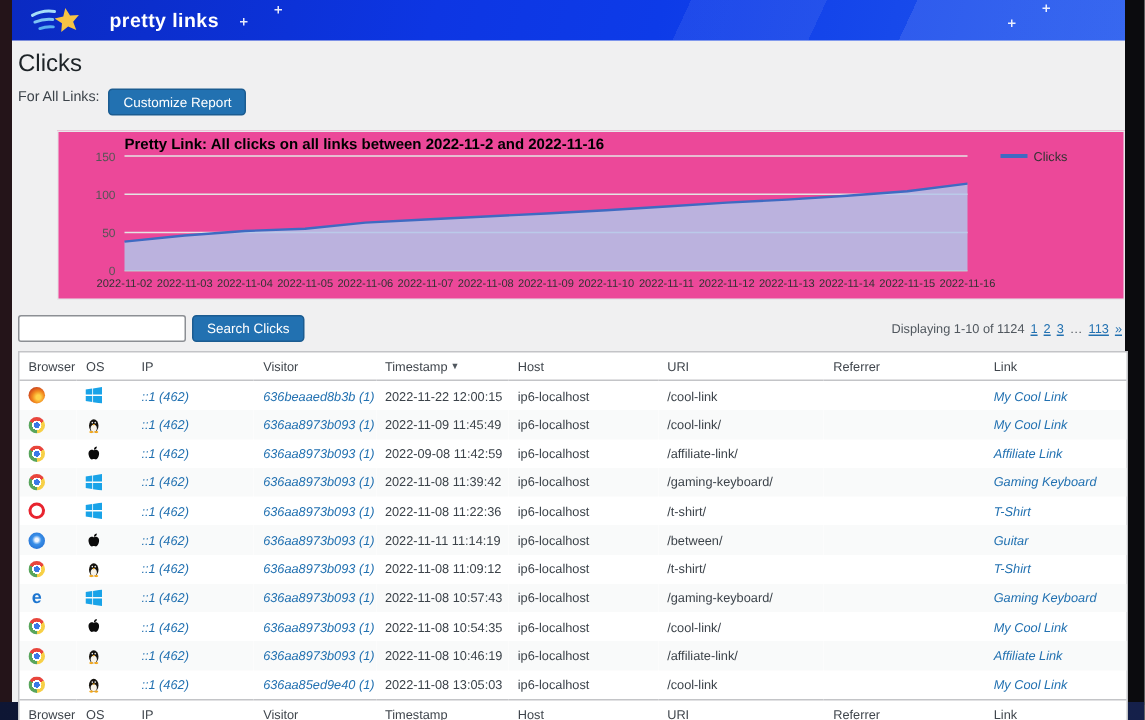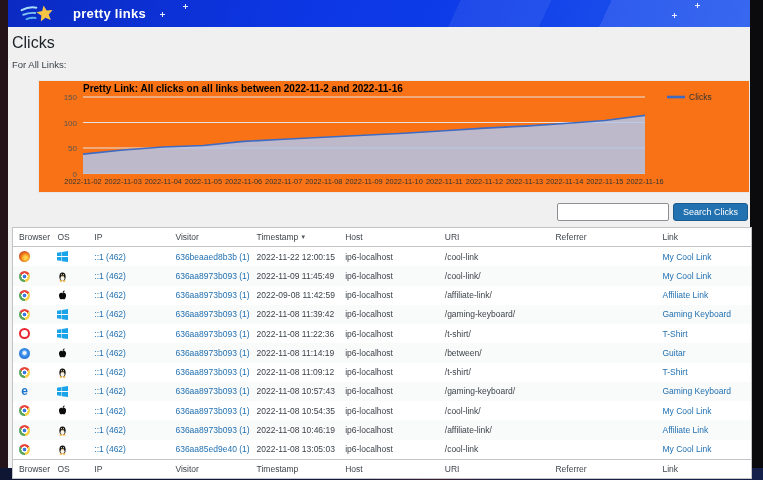--- a/index.html
+++ b/index.html
@@ -21,39 +21,39 @@
     background:linear-gradient(#fff,#fff) center/1px 5px no-repeat,
                linear-gradient(#fff,#fff) center/5px 1px no-repeat;}
   
   .content{position:absolute;left:8px;top:27px;width:742px;height:441px;padding:7px 0 0 4px;box-sizing:border-box;}
   h1.page-title{margin:0 0 7px 0;font-size:16px;font-weight:400;color:#1d2327;}
   .report-row{display:flex;align-items:flex-start;gap:6px;margin-bottom:10px;}
   .report-label{font-size:9.5px;color:#3c434a;}
   .btn{display:inline-block;background:#2271b1;border:1px solid #1b5c91;color:#fff;
        font-size:9px;padding:3px 9px;border-radius:3px;cursor:pointer;font-family:inherit;}
   
-  .chart-card{position:relative;margin-left:26px;width:712px;height:113px;background:#f97316;border:1px solid #e7e8ea;box-sizing:border-box;}
+  .chart-card{position:relative;margin-left:26px;width:712px;height:113px;background:#ec4899;border:1px solid #e7e8ea;box-sizing:border-box;}
   .chart-card svg{display:block;}
   
-  .toolbar{display:flex;align-items:center;justify-content:flex-end;margin:10px 2px 6px 0;}
+  .toolbar{display:flex;align-items:center;justify-content:space-between;margin:10px 2px 6px 0;}
   .search-group{display:flex;align-items:center;gap:4px;}
   .search-input{width:102px;height:16px;border:1px solid #8c8f94;border-radius:2px;background:#fff;
                 font-size:9px;padding:0 4px;font-family:inherit;}
   .pager{font-size:8.5px;color:#50575e;display:flex;align-items:center;gap:4px;}
   .pager a{color:#2271b1;text-decoration:underline;cursor:pointer;}
   .pager .dots{color:#50575e;}
   
   .table-wrap{width:740px;background:#fff;border:1px solid #c3c4c7;box-sizing:border-box;}
   table.clicks{width:100%;border-collapse:collapse;font-size:8.5px;color:#3c434a;table-layout:fixed;}
   table.clicks th{font-weight:400;color:#3f454c;text-align:left;padding:4px 6px;cursor:pointer;}
   thead th{border-bottom:1px solid #c3c4c7;}
   tfoot th{border-top:1px solid #c3c4c7;}
   table.clicks td{padding:4px 6px;overflow:hidden;white-space:nowrap;}
   tbody tr:nth-child(even){background:#f9fafa;}
-  td a{color:#2271b1;text-decoration:none;cursor:pointer;}
+  td a{color:#2271b1;text-decoration:none;cursor:pointer;font-style:italic;}
   .sort-arrow{font-size:6px;color:#50575e;margin-left:2px;vertical-align:1px;}
   
   .bicon{display:inline-block;width:11px;height:11px;vertical-align:middle;}
   .bicon svg{display:block;width:11px;height:11px;}
   .bicon-firefox{border-radius:50%;background:radial-gradient(circle at 60% 62%,#ffd24a 0 16%,#f28b1f 42%,#d9541e 66%,#8f2c10 100%);}
   .bicon-chrome{border-radius:50%;background:
     radial-gradient(circle at 50% 50%,#3a79e8 0 25%,#fff 26% 40%,rgba(0,0,0,0) 41%),
     conic-gradient(from -60deg,#e8453c 0 120deg,#f7d046 120deg 240deg,#58a55c 240deg 360deg);}
   .bicon-opera{border-radius:50%;border:2px solid #e8242f;background:#fff;box-sizing:border-box;}
   .bicon-safari{border-radius:50%;background:radial-gradient(circle at 50% 45%,#f2f7ff 0 14%,#3a8fe8 38%,#1b63c9 100%);}
@@ -82,20 +82,21 @@
     <span class="sparkle" style="left:175px;top:4px;"></span>
     <span class="sparkle" style="left:664px;top:13px;"></span>
     <span class="sparkle" style="left:687px;top:3px;"></span>
   </header>
 
   <main class="content">
     <h1 class="page-title">Clicks</h1>
 
     <div class="report-row">
       <span class="report-label">For All Links:</span>
+      <button class="btn">Customize Report</button>
     </div>
 
     <div class="chart-card">
       <svg id="chart-svg" width="710" height="111" viewBox="0 0 710 111">
           <text x="44" y="11" font-size="10" font-weight="bold" fill="#000" font-family="Liberation Sans,sans-serif">Pretty Link: All clicks on all links between 2022-11-2 and 2022-11-16</text>
           <line x1="44" y1="92.5" x2="606" y2="92.5" stroke="#c6c6c6" stroke-width="1"></line>
           <text x="38" y="95.5" font-size="8" fill="#555" text-anchor="end" font-family="Liberation Sans,sans-serif">0</text>
           <line x1="44" y1="67" x2="606" y2="67" stroke="#e4e4e4" stroke-width="1"></line>
           <text x="38" y="70" font-size="8" fill="#555" text-anchor="end" font-family="Liberation Sans,sans-serif">50</text>
           <line x1="44" y1="41.5" x2="606" y2="41.5" stroke="#e4e4e4" stroke-width="1"></line>
@@ -122,20 +123,29 @@
           <line x1="628" y1="16" x2="646" y2="16" stroke="#3f6ac2" stroke-width="2.6"></line>
           <text x="650" y="19" font-size="8.5" fill="#333" font-family="Liberation Sans,sans-serif">Clicks</text>
         </svg>
     </div>
 
     <div class="toolbar">
       <div class="search-group">
         <input class="search-input" type="text" value="" style="">
         <button class="btn">Search Clicks</button>
       </div>
+      <div class="pager">
+          <span>Displaying 1-10 of 1124</span>
+          <a>1</a>
+          <a>2</a>
+          <a>3</a>
+          <span class="dots">…</span>
+          <a>113</a>
+          <a>»</a>
+        </div>
     </div>
 
     <div class="table-wrap">
       <table class="clicks">
         <colgroup>
           <col style="width:5.2%">
             <col style="width:5%">
             <col style="width:11%">
             <col style="width:11%">
           <col style="width:12%">
@@ -231,21 +241,21 @@
               <td><a>T-Shirt</a></td>
             </tr>
             <tr>
               <td><span class="bicon bicon-safari"></span></td>
               <td><span class="bicon bicon-apple"><svg viewBox="0 0 16 16">
                     <path fill="#0b0b0b" d="M8.3 4.6c.9-.5 2-.6 2.9-.2 1.6.7 2.3 2.6 1.9 4.6-.4 2.2-1.7 4.6-3.1 4.6-.7 0-1-.4-1.9-.4s-1.3.4-2 .4c-1.4 0-2.7-2.4-3.1-4.6-.4-2 .3-3.9 1.9-4.6 1-.4 2-.3 2.9.2z"></path>
                     <path fill="#0b0b0b" d="M8.2 4.1c-.1-1 .4-2 1.2-2.6.5-.4 1.1-.6 1.6-.6.1 1-.4 2-1.1 2.6-.5.4-1.1.7-1.7.6z"></path>
                   </svg></span></td>
               <td><a>::1 (462)</a></td>
               <td><a>636aa8973b093 (1)</a></td>
-              <td>2022-11-08 11:14:19</td>
+              <td>2022-11-11 11:14:19</td>
               <td>ip6-localhost</td>
               <td>/between/</td>
               <td></td>
               <td><a>Guitar</a></td>
             </tr>
             <tr>
               <td><span class="bicon bicon-chrome"></span></td>
               <td><span class="bicon bicon-linux"><svg viewBox="0 0 16 16">
                     <ellipse cx="8" cy="8.5" rx="4.6" ry="6.2" fill="#15130f"></ellipse>
                     <ellipse cx="8" cy="11" rx="3" ry="3.6" fill="#f7f3ea"></ellipse>

